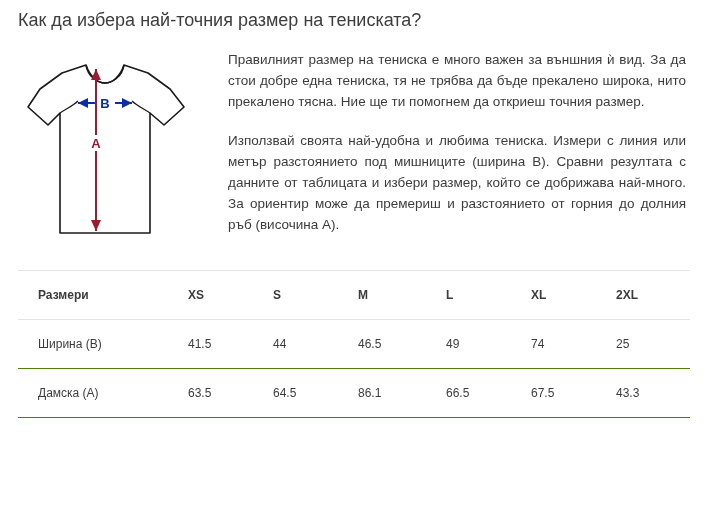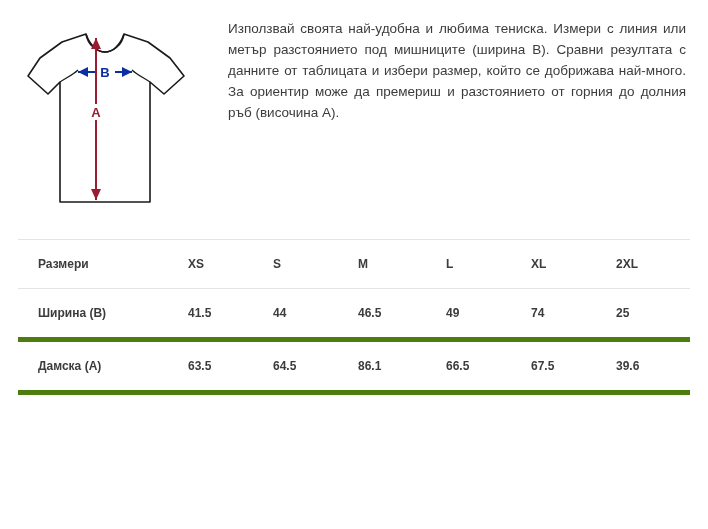--- a/index.html
+++ b/index.html
@@ -65,42 +65,43 @@
   table.size-table {
     width: 100%;
     border-collapse: collapse;
     margin-top: 20px;
     font-size: 12px;
   }
   table.size-table th,
   table.size-table td {
     text-align: left;
     padding: 17px 0 17px 0;
-    border-bottom: 5px solid #4d7c0f;
-    font-weight: bold;
+    border-bottom: 1px solid #4d7c0f;
+    font-weight: normal;
     color: #3c3c3c;
   }
   table.size-table thead th {
     font-weight: bold;
     border-bottom: 1px solid #e4e4e4;
     border-top: 1px solid #e4e4e4;
   }
   table.size-table th.c0, table.size-table td.c0 { width: 150px; padding-left: 20px; }
   table.size-table th.c1, table.size-table td.c1 { width: 85px; }
   table.size-table th.c2, table.size-table td.c2 { width: 85px; }
   table.size-table th.c3, table.size-table td.c3 { width: 88px; }
   table.size-table th.c4, table.size-table td.c4 { width: 85px; }
   table.size-table th.c5, table.size-table td.c5 { width: 85px; }
   table.size-table th.c6, table.size-table td.c6 { width: auto; }
 </style>
 </head>
 <body>
 
 <div class="page">
 
+  <h2 class="subtitle">Как да избера най-точния размер на тениската?</h2>
 
   <div class="content">
 
     <div class="figure">
       <svg width="200" height="195" viewBox="0 0 200 195">
 
         <path d="M68,10 L44,18 L22,34 L10,52 L30,70 L42,58 L42,178 L132,178 L132,58 L146,70 L166,52 L152,34 L130,18 L106,10 C104,22 94,28 87,28 C80,28 70,22 68,10 Z" fill="#ffffff" stroke="#1a1a1a" stroke-width="1.6" stroke-linejoin="round"></path>
 
         <path d="M68,10 C72,22 80,28 87,28 C94,28 102,22 106,10" fill="none" stroke="#1a1a1a" stroke-width="1.6"></path>
 
@@ -119,20 +120,21 @@
           <line x1="78" y1="14" x2="78" y2="176" stroke="#9b1b30" stroke-width="2"></line>
           <polygon points="78,14 73,25 83,25" fill="#9b1b30"></polygon>
           <polygon points="78,176 73,165 83,165" fill="#9b1b30"></polygon>
           <rect x="69" y="80" width="18" height="16" fill="#ffffff"></rect>
           <text x="78" y="93" font-family="Liberation Sans, sans-serif" font-size="13" font-weight="bold" fill="#9b1b30" text-anchor="middle">A</text>
         </g>
       </svg>
     </div>
 
     <div class="text-col">
+      <p class="para">Правилният размер на тениска е много важен за външния ѝ вид. За да стои добре една тениска, тя не трябва да бъде прекалено широка, нито прекалено тясна. Ние ще ти помогнем да откриеш точния размер.</p>
       <p class="para">Използвай своята най-удобна и любима тениска. Измери с линия или метър разстоянието под мишниците (ширина B). Сравни резултата с данните от таблицата и избери размер, който се добрижава най-много. За ориентир може да премериш и разстоянието от горния до долния ръб (височина А).</p>
     </div>
 
   </div>
 
   <table class="size-table">
     <thead>
       <tr>
         <th class="c0">Размери</th>
         <th class="c1">XS</th>
@@ -153,18 +155,18 @@
         <td class="c5">74</td>
         <td class="c6">25</td>
       </tr>
       <tr>
         <td class="c0">Дамска (A)</td>
         <td class="c1">63.5</td>
         <td class="c2">64.5</td>
         <td class="c3">86.1</td>
         <td class="c4">66.5</td>
         <td class="c5">67.5</td>
-        <td class="c6">39.6</td>
+        <td class="c6">43.3</td>
       </tr>
     </tbody>
   </table>
 
 </div>
 
 </body></html>

